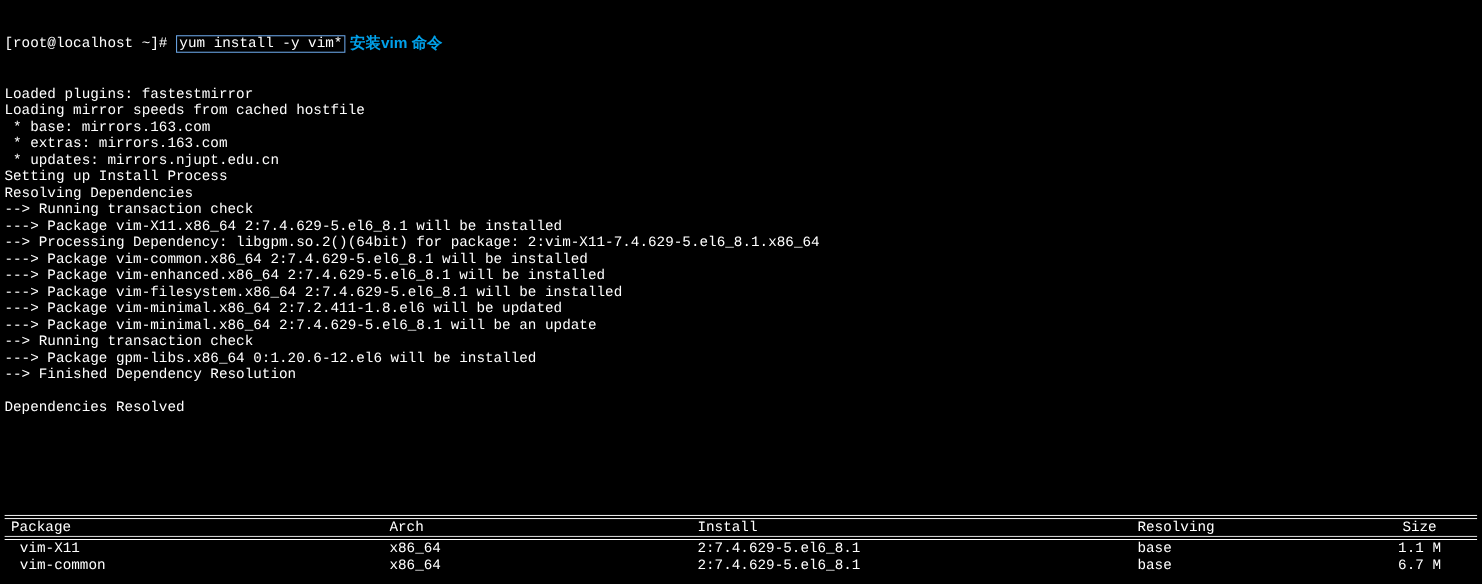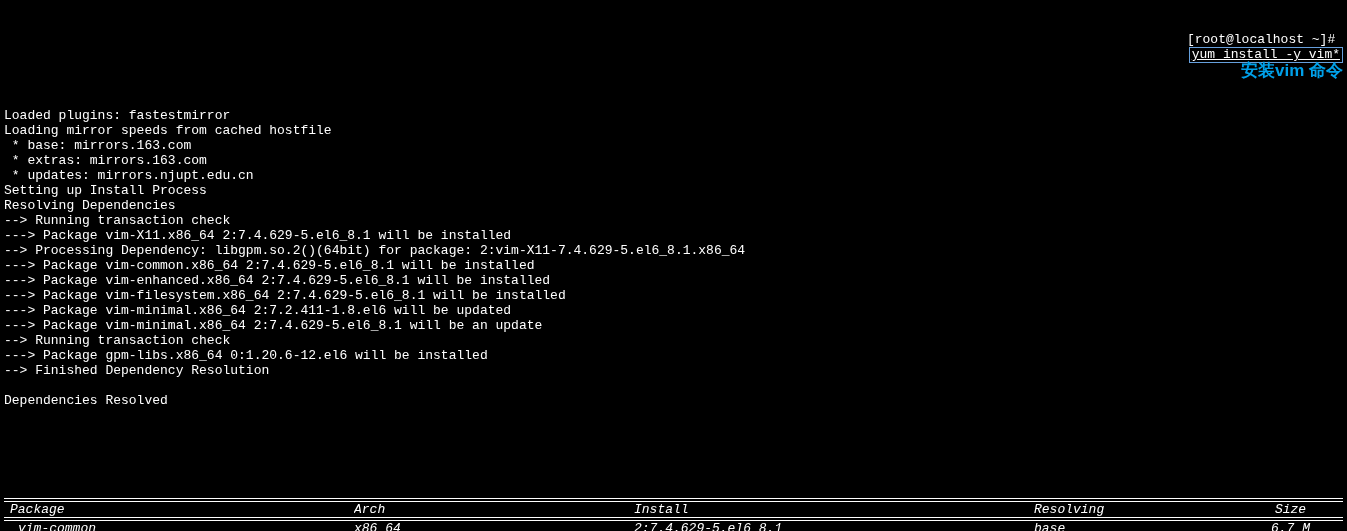--- a/index.html
+++ b/index.html
@@ -11,52 +11,49 @@
     font-size: 13px;
     line-height: 15px;
     width: 1347px;
   }
   .terminal {
     padding: 2px 4px;
     white-space: pre;
   }
   .prompt-line {
     display: flex;
-    align-items: flex-end;
-    flex-direction: column;
+    align-items: flex-start;
   }
   .cmd-box {
     border: 1px solid #669fdc;
     padding: 0 2px;
     display: inline-block;
     line-height: 14px;
-    text-decoration: underline;
   }
   .annotation {
     color: #00a0e9;
     font-weight: bold;
-    margin-left: 14px;
+    margin-left: 4px;
     font-family: "Microsoft YaHei", "SimHei", sans-serif;
-    font-size: 17px;
+    font-size: 14px;
   }
   .table-wrap {
     width: 100%;
   }
   table.pkg {
     width: 100%;
     border-collapse: collapse;
     table-layout: fixed;
   }
   table.pkg td, table.pkg th {
     text-align: left;
     font-weight: normal;
     padding: 0;
     overflow: hidden;
     white-space: nowrap;
-    font-style: italic;
   }
   table.pkg .c-size { text-align: center; padding-right: 6px; }
   table.pkg .c-pkg  { padding-left: 6px; }
   table.pkg td.indent { padding-left: 14px; }
   .col-pkg  { width: 350px; }
   .col-arch { width: 280px; }
   .col-ver  { width: 400px; }
   .col-repo { width: 210px; }
   .col-size { width: auto; }
   .hr-row td {
@@ -97,19 +94,19 @@
           <th>Install</th>
           <th>Resolving</th>
           <th class="c-size">Size</th>
         </tr>
         <tr class="hr-row dbl"><td colspan="5">
               <hr class="hr-line">
               <hr class="hr-line">
             </td></tr>
 
       </tbody>
-      <tbody id="tb-install"><tr><td class="c-pkg indent">vim-common</td><td>x86_64</td><td>2:7.4.629-5.el6_8.1</td><td>base</td><td class="c-size">6.7 M</td></tr></tbody>
+      <tbody id="tb-install"><tr><td class="c-pkg indent">vim-X11</td><td>x86_64</td><td>2:7.4.629-5.el6_8.1</td><td>base</td><td class="c-size">1.1 M</td></tr><tr><td class="c-pkg indent">vim-common</td><td>x86_64</td><td>2:7.4.629-5.el6_8.1</td><td>base</td><td class="c-size">6.7 M</td></tr></tbody>
       
       
       
     </table>
   </div>
 </div>
 
 </body></html>

